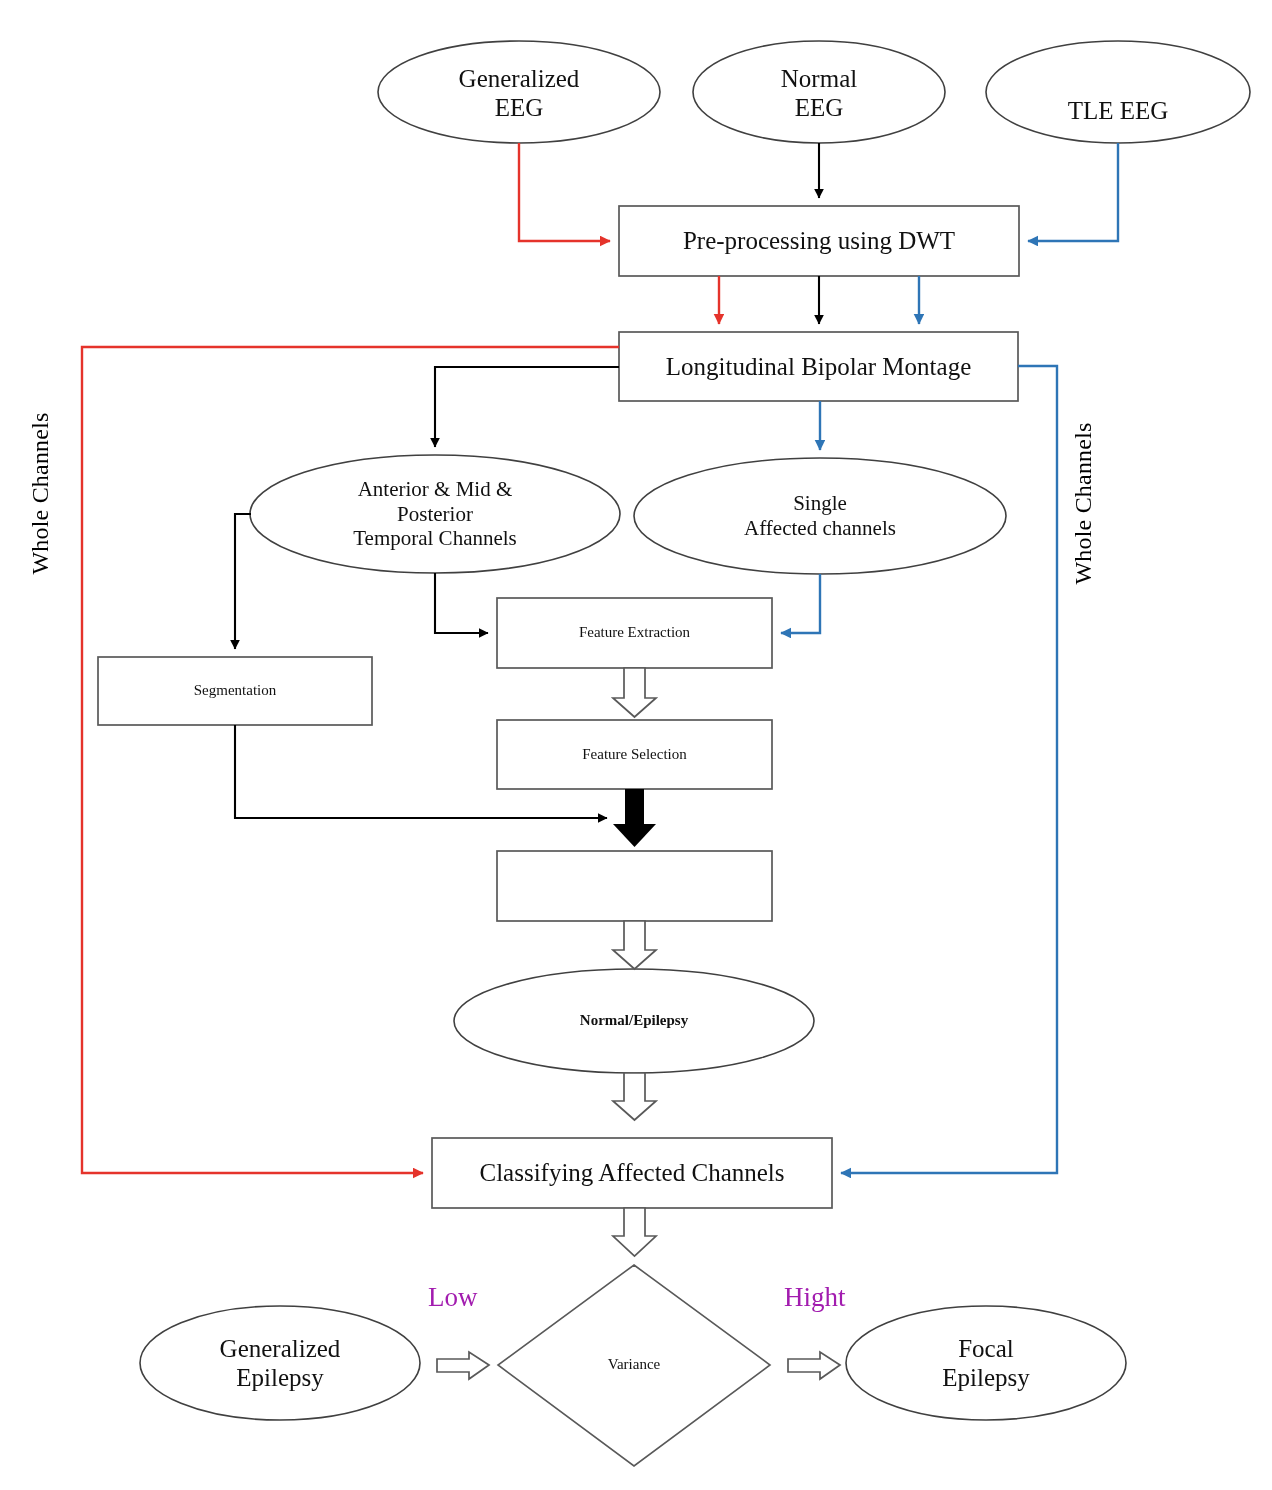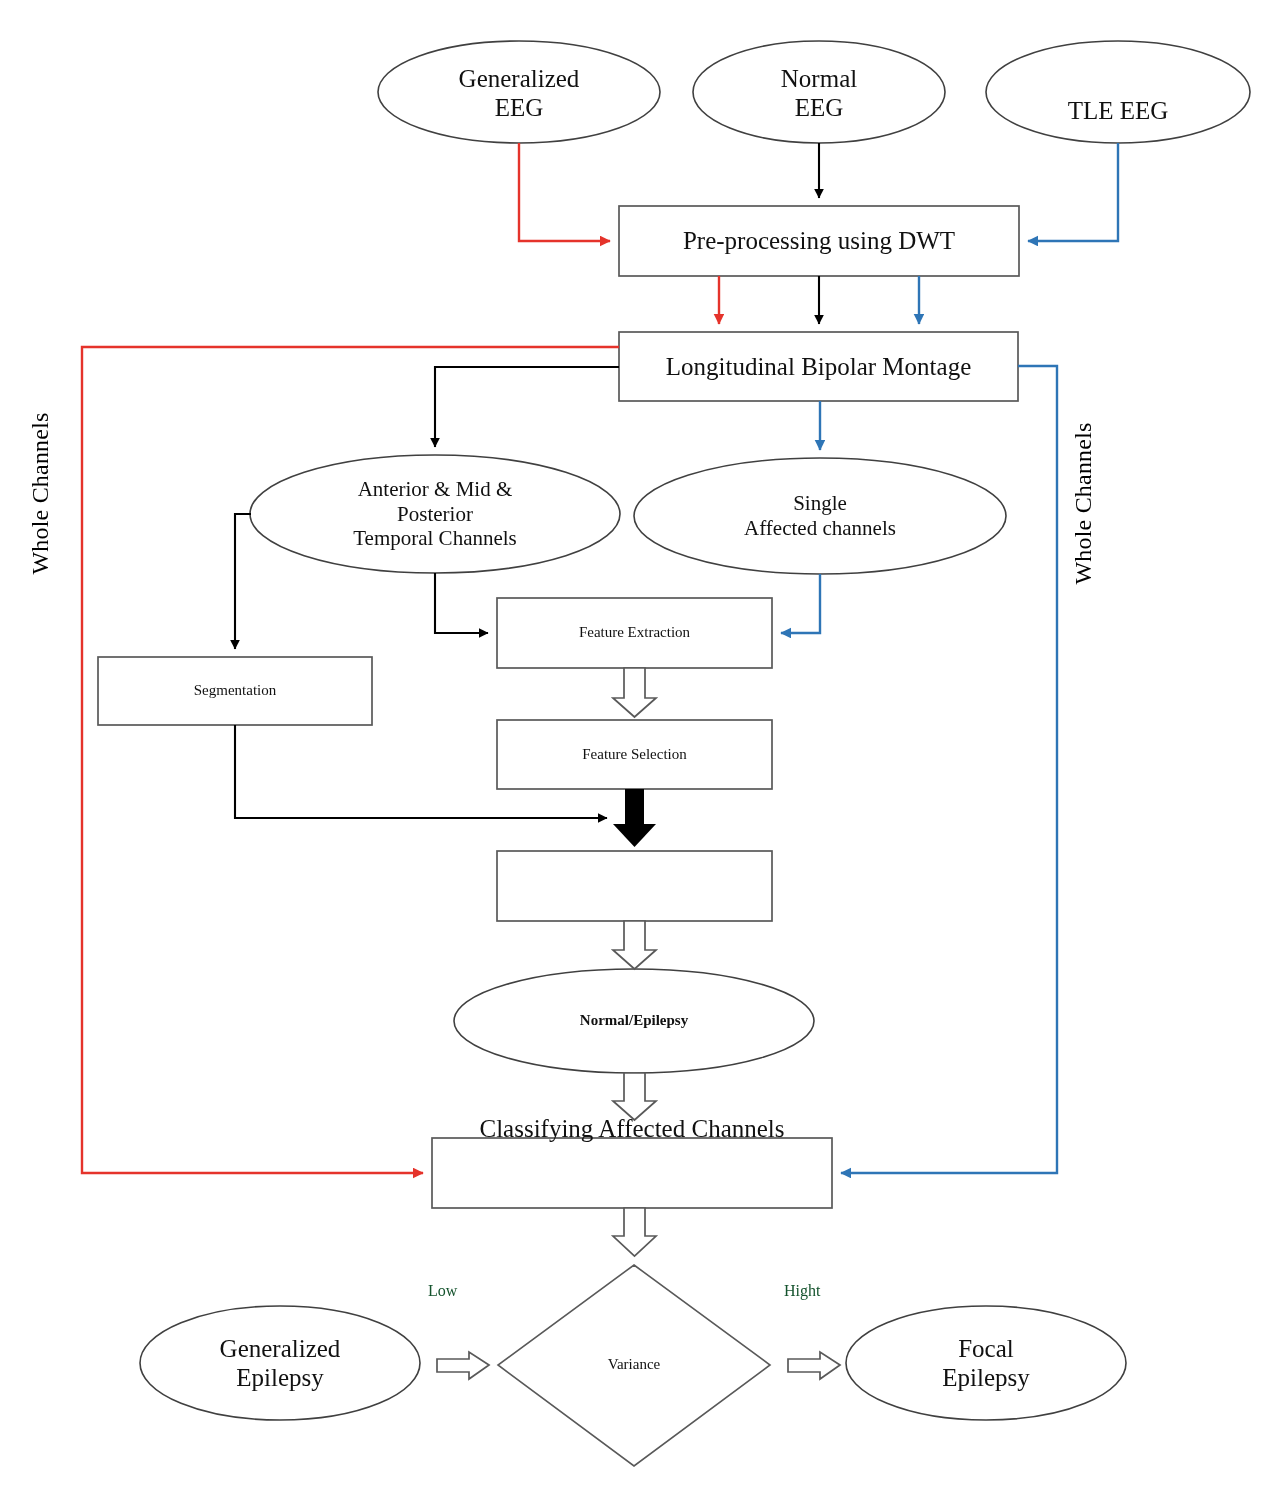--- a/index.html
+++ b/index.html
@@ -26,22 +26,22 @@
     font-size:24px;
     color:#000;
     letter-spacing:0.2px;
     transform-origin:center center;
     white-space:nowrap;
   }
   .rot-left{transform:rotate(-90deg);}
 
   .edge-label{
     position:absolute;
-    font-size:16px;
-    color:#14532d;
+    font-size:27px;
+    color:#a21caf;
     white-space:nowrap;
   }
 </style>
 </head>
 <body>
 
 <div id="stage">
 
   <svg id="canvas" viewBox="0 0 1272 1490" xmlns="http://www.w3.org/2000/svg">
     <defs>
@@ -136,21 +136,21 @@
 Temporal  Channels</div>
   <div class="node-label fs-sm" style="left:634px;top:458px;width:372px;height:116px;">Single
 Affected  channels</div>
 
   <div class="node-label fs-mid" style="left:497px;top:598px;width:275px;height:70px;">Feature Extraction</div>
   <div class="node-label fs-mid" style="left:497px;top:720px;width:275px;height:69px;">Feature Selection</div>
   <div class="node-label fs-mid" style="left:98px;top:657px;width:274px;height:68px;">Segmentation</div>
 
   <div class="node-label fs-mid" style="left:454px;top:969px;width:360px;height:104px;font-weight:bold;">Normal/Epilepsy</div>
 
-  <div class="node-label fs-big" style="left:432px;top:1094px;width:400px;height:70px;">Classifying  Affected  Channels</div>
+  <div class="node-label fs-big" style="left:432px;top:1138px;width:400px;height:70px;">Classifying  Affected  Channels</div>
 
   <div class="node-label fs-mid" style="left:534px;top:1330px;width:200px;height:70px;">Variance</div>
 
   <div class="node-label fs-big" style="left:140px;top:1306px;width:280px;height:114px;">Generalized
 Epilepsy</div>
   <div class="node-label fs-big" style="left:846px;top:1306px;width:280px;height:114px;">Focal
 Epilepsy</div>
 
   <div class="side-label rot-left" style="left:-60px;top:480px;width:200px;text-align:center;">Whole Channels</div>
   <div class="side-label rot-left" style="left:983px;top:490px;width:200px;text-align:center;">Whole Channels</div>

